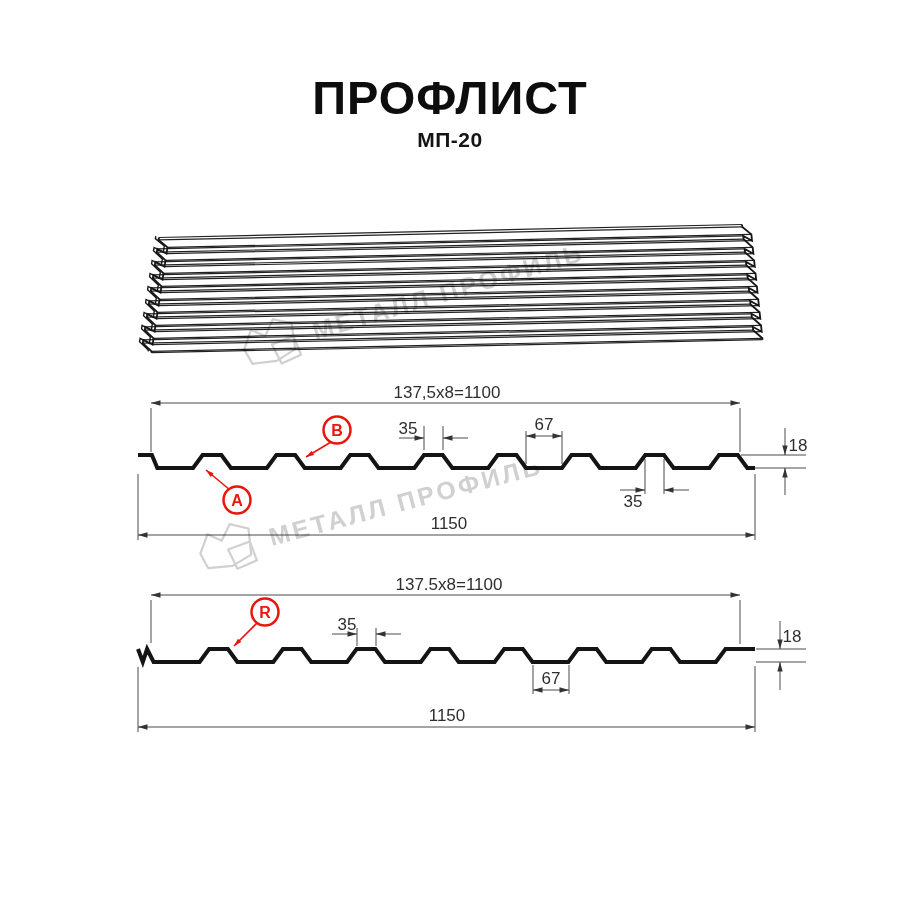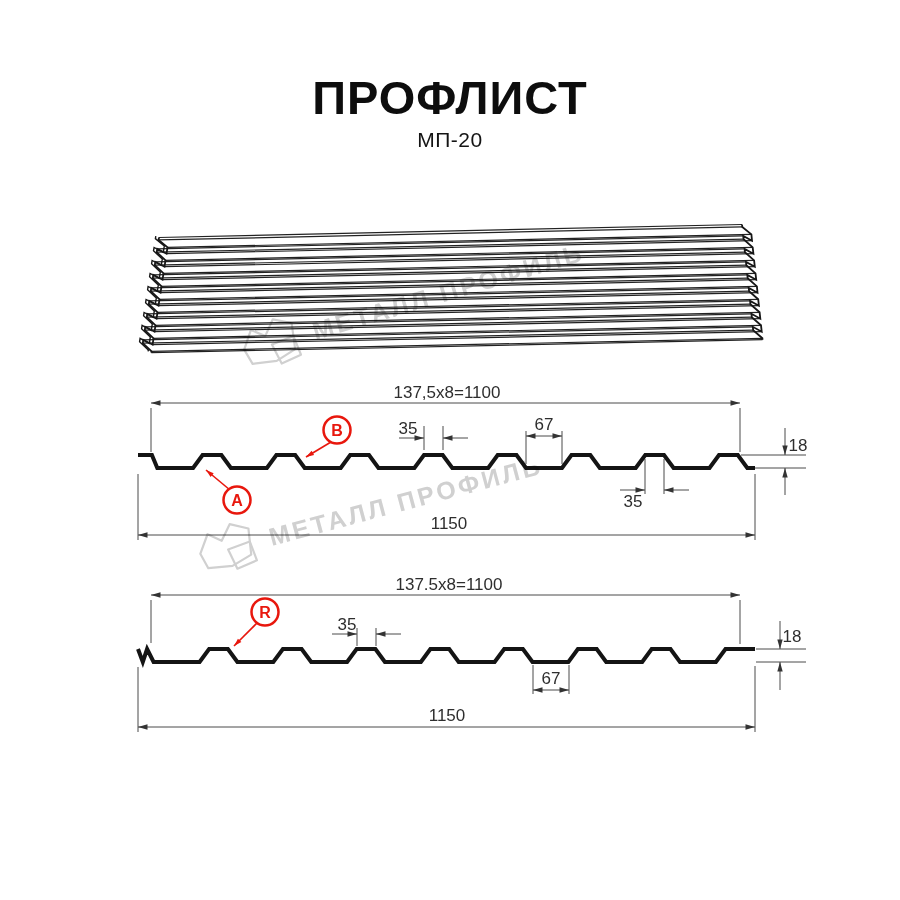--- a/index.html
+++ b/index.html
@@ -1,21 +1,21 @@
 <!DOCTYPE html>
 <html><head>
 <meta charset="utf-8">
 <style>
   html,body{margin:0;padding:0;background:#fff;}
   .page{position:relative;width:900px;height:900px;background:#ffffff;overflow:hidden;
         font-family:"Liberation Sans",sans-serif;color:#111;}
   .title{position:absolute;left:0;top:70px;width:100%;text-align:center;
          font-size:47px;font-weight:800;letter-spacing:1px;color:#0d0d0d;}
   .subtitle{position:absolute;left:0;top:128px;width:100%;text-align:center;
-         font-size:21px;font-weight:400;letter-spacing:.5px;color:#141414;}
+         font-size:21px;font-weight:700;letter-spacing:.5px;color:#141414;}
   .footer{position:absolute;left:0;top:800px;width:100%;text-align:center;
          font-size:23px;font-weight:600;letter-spacing:.8px;color:#1a1a1a;}
   svg.layer{position:absolute;left:0;top:0;width:900px;height:900px;}
   .wm{position:absolute;display:flex;align-items:center;gap:10px;
       mix-blend-mode:multiply;color:#d0d0d0;font-weight:700;font-size:25px;
       letter-spacing:3px;white-space:nowrap;pointer-events:none;}
   .wm1{left:240px;top:328px;transform:rotate(-16.5deg);transform-origin:left center;}
   .wm2{left:196px;top:532px;transform:rotate(-15deg);transform-origin:left center;}
   .dimtext{font-size:17px;fill:#2e2e2e;font-family:"Liberation Sans",sans-serif;}
   .redc{fill:#ffffff;stroke:#e8170d;stroke-width:2.5;}

